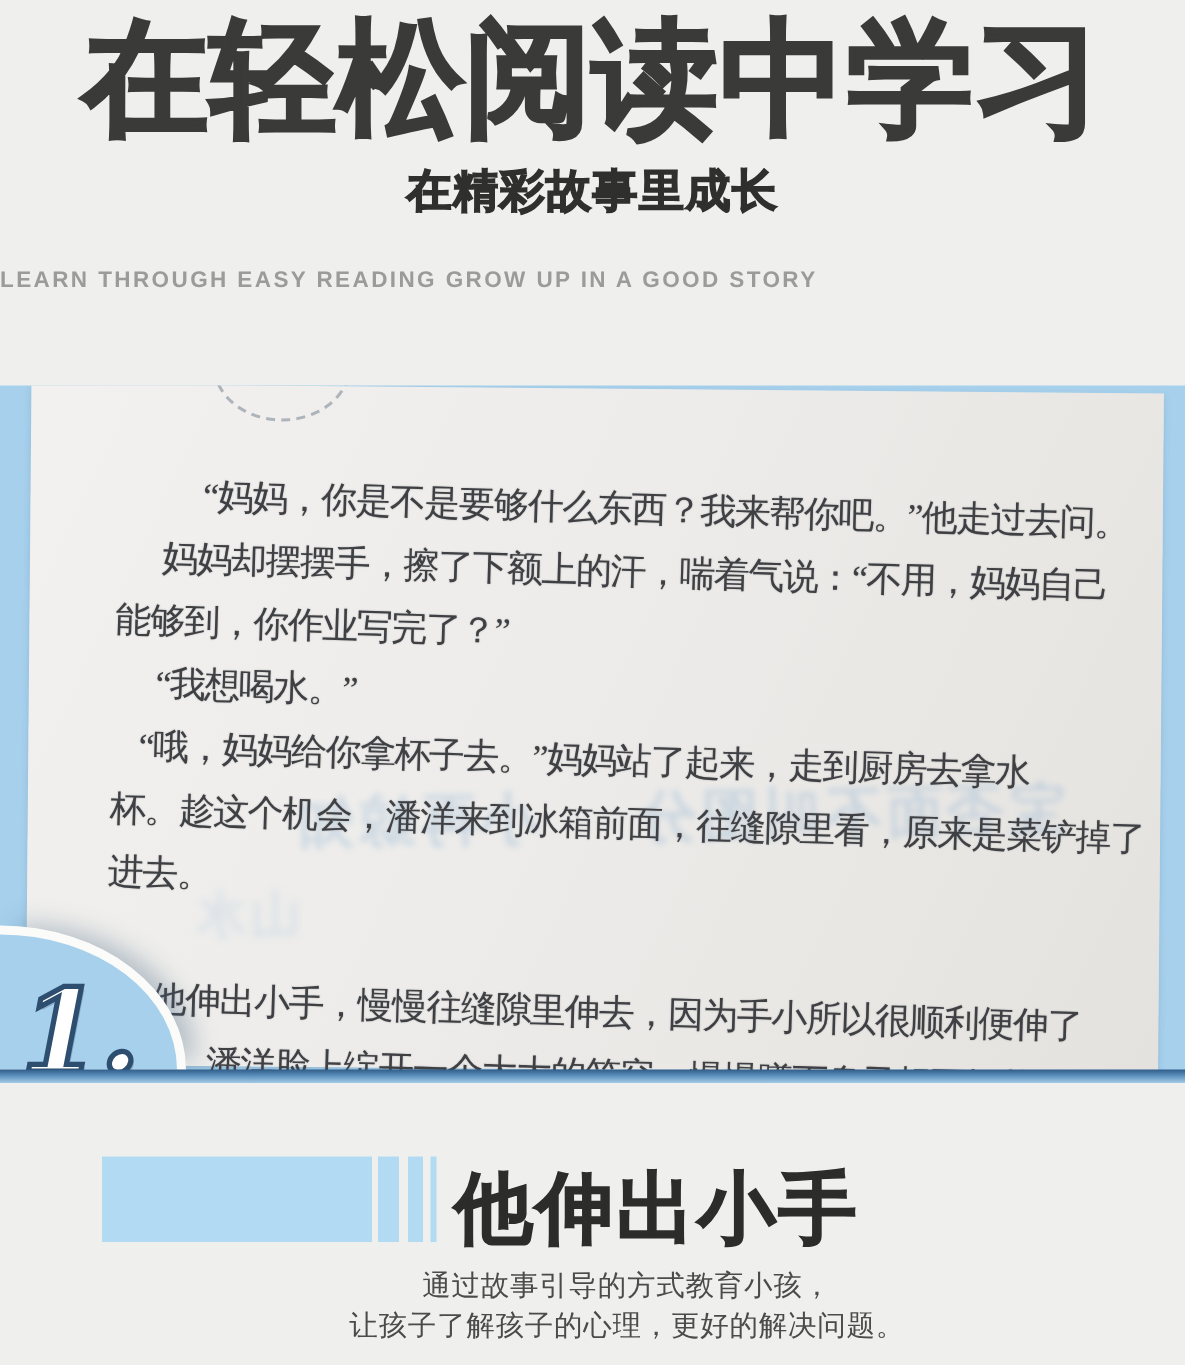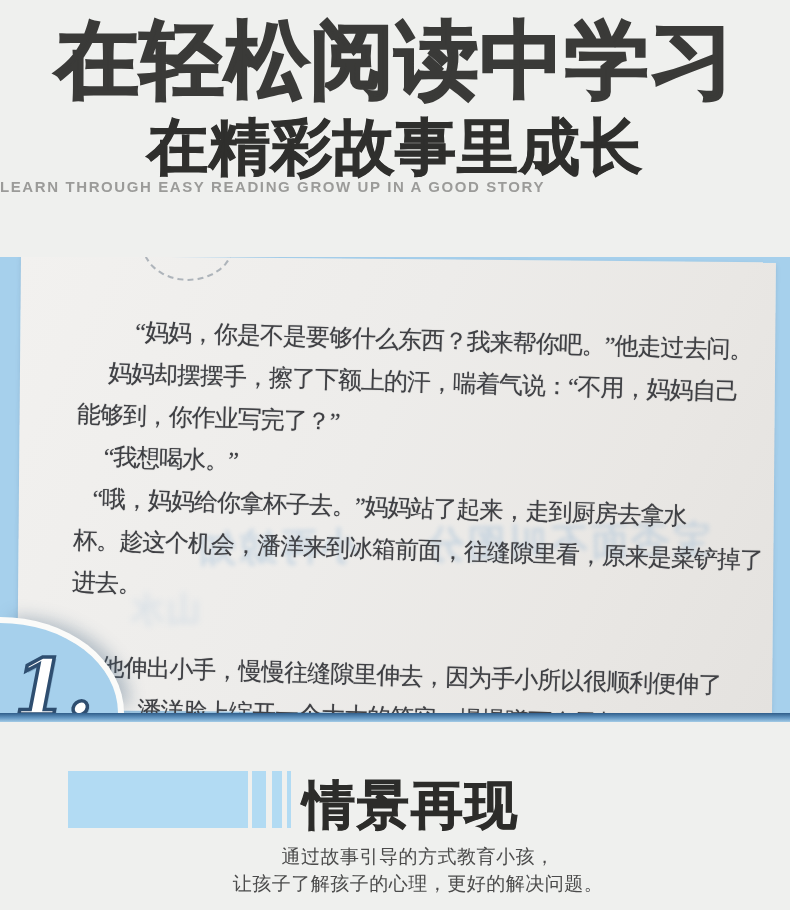--- a/index.html
+++ b/index.html
@@ -18,25 +18,25 @@
     --bg:#eff0ee;
   }
   *{margin:0;padding:0;box-sizing:border-box;}
   body{background:#dddddd;font-family:"Liberation Sans","DejaVu Sans",sans-serif;}
   .canvas{position:relative;width:790px;height:910px;overflow:hidden;background:var(--bg);}
 
   
   .title{
     position:absolute;top:16px;left:0;width:100%;text-align:center;
     font-size:84px;font-weight:900;letter-spacing:1px;color:var(--title-color);
-    -webkit-text-stroke:2px var(--title-color);line-height:1.05;white-space:nowrap;
+    -webkit-text-stroke:2px var(--title-color);line-height:1.05;white-space:nowrap;font-family:Liberation Mono, monospace;
   }
   .subtitle{
     position:absolute;top:107px;left:0;width:100%;text-align:center;
-    font-size:61px;font-weight:900;letter-spacing:1px;color:var(--subtitle-color);
+    font-size:30px;font-weight:900;letter-spacing:1px;color:var(--subtitle-color);
     -webkit-text-stroke:1px var(--subtitle-color);white-space:nowrap;
   }
   .caption-en{
     position:absolute;top:178px;left:0;width:100%;text-align:left;
     font-size:15px;font-weight:600;letter-spacing:1.6px;color:var(--english-color);
     white-space:nowrap;
   }
 
   
   .photo{
@@ -143,17 +143,17 @@
 
     <div class="corner-cutout"></div>
     <div class="badge-number">1.</div>
     <div class="photo-strip"></div>
   </div>
 
   <div class="accent-rect"></div>
   <div class="accent-bar b1"></div>
   <div class="accent-bar b2"></div>
   <div class="accent-bar b3"></div>
-  <div class="section-heading">情景再现</div>
+  <div class="section-heading">他伸出小手</div>
   <div class="section-par l1">通过故事引导的方式教育小孩，</div>
   <div class="section-par l2">让孩子了解孩子的心理，更好的解决问题。</div>
 
 </div>
 
 </body></html>

